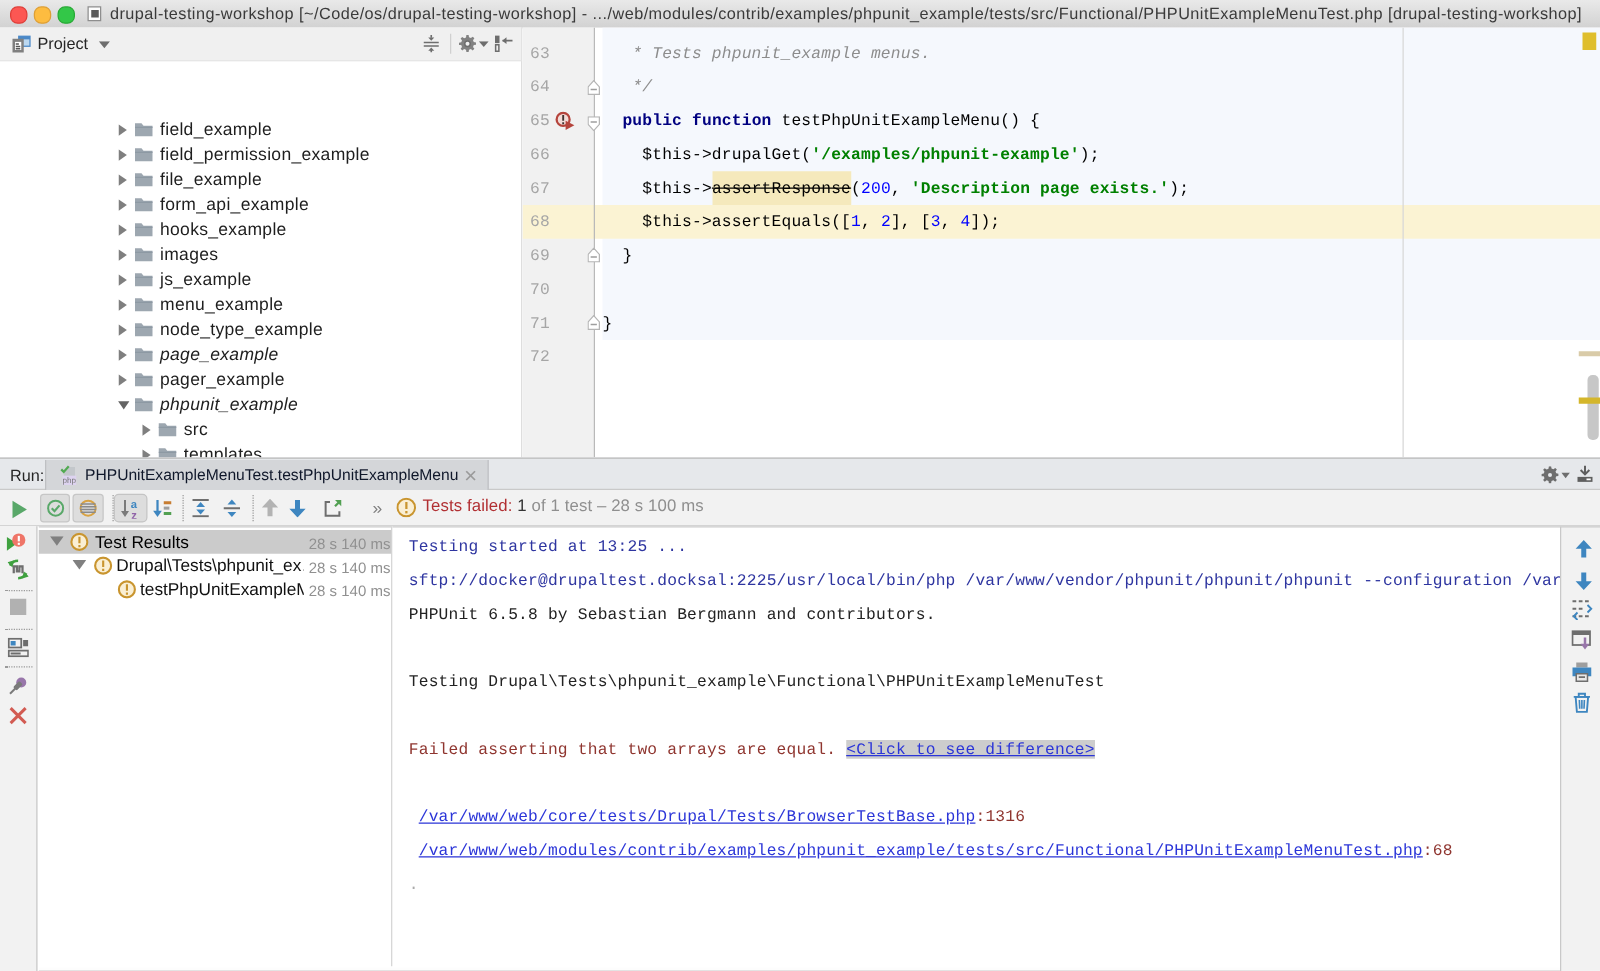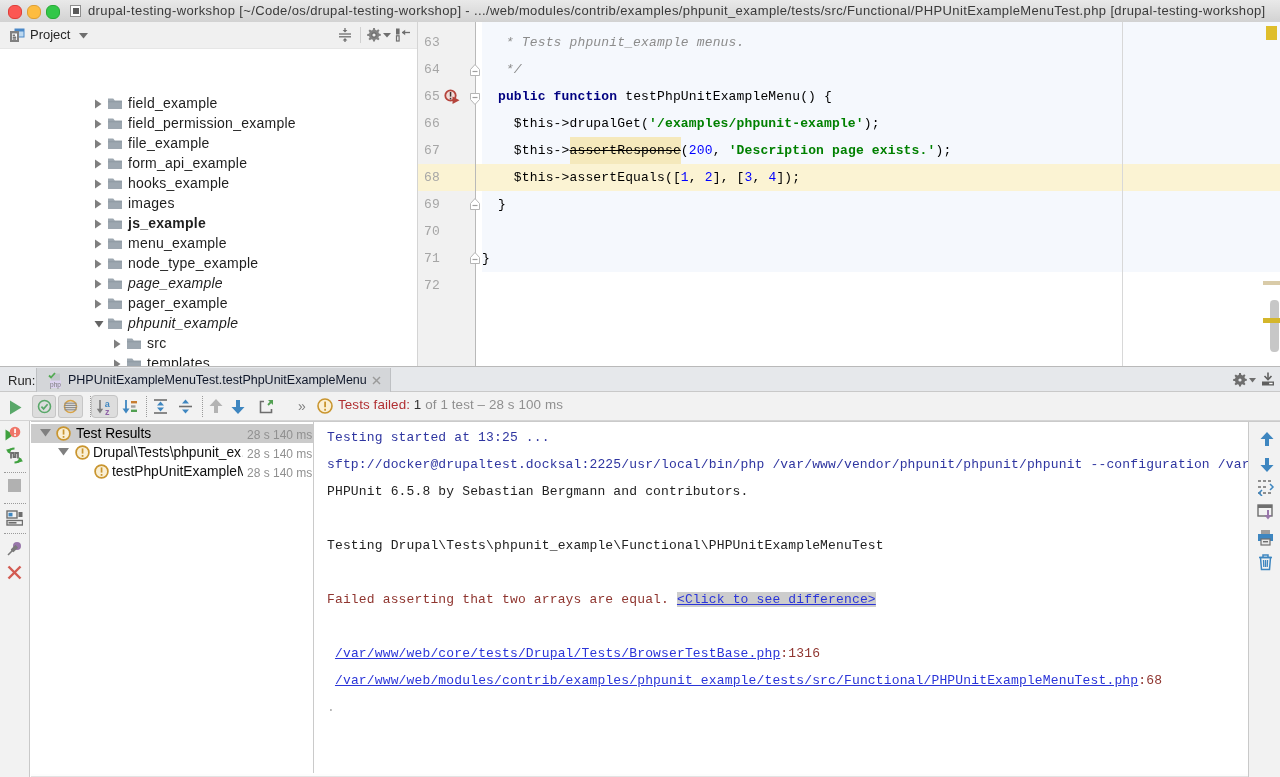--- a/index.html
+++ b/index.html
@@ -125,21 +125,21 @@
     <div class="trow" style="left:0;top:100px;width:417px;">
         <svg class="tarr" style="left:94px;" width="8" height="10" viewBox="0 0 8 10">
           <polygon points="1,0.5 7.5,5 1,9.5" fill="#7f7f7f"></polygon>
         </svg>
         <svg class="tfold" style="left:107px;" width="16" height="13" viewBox="0 0 16 13">
           <path d="M1 1.5 H6.2 L7.8 3.5 H15 V12 H1 Z" fill="#9da7b0"></path>
           <path d="M1 4.8 H15" stroke="#8d99a3" stroke-width="1"></path>
         </svg>
         <span class="tlbl" style="left:128px;">images</span>
       </div>
-    <div class="trow" style="left:0;top:120px;width:373px;font-weight:bold;">
+    <div class="trow" style="left:0;top:120px;width:373px;">
         <svg class="tarr" style="left:94px;" width="8" height="10" viewBox="0 0 8 10">
           <polygon points="1,0.5 7.5,5 1,9.5" fill="#7f7f7f"></polygon>
         </svg>
         <svg class="tfold" style="left:107px;" width="16" height="13" viewBox="0 0 16 13">
           <path d="M1 1.5 H6.2 L7.8 3.5 H15 V12 H1 Z" fill="#9da7b0"></path>
           <path d="M1 4.8 H15" stroke="#8d99a3" stroke-width="1"></path>
         </svg>
         <span class="tlbl" style="left:128px;">js_example</span>
       </div>
     <div class="trow" style="left:0;top:140px;width:417px;">

